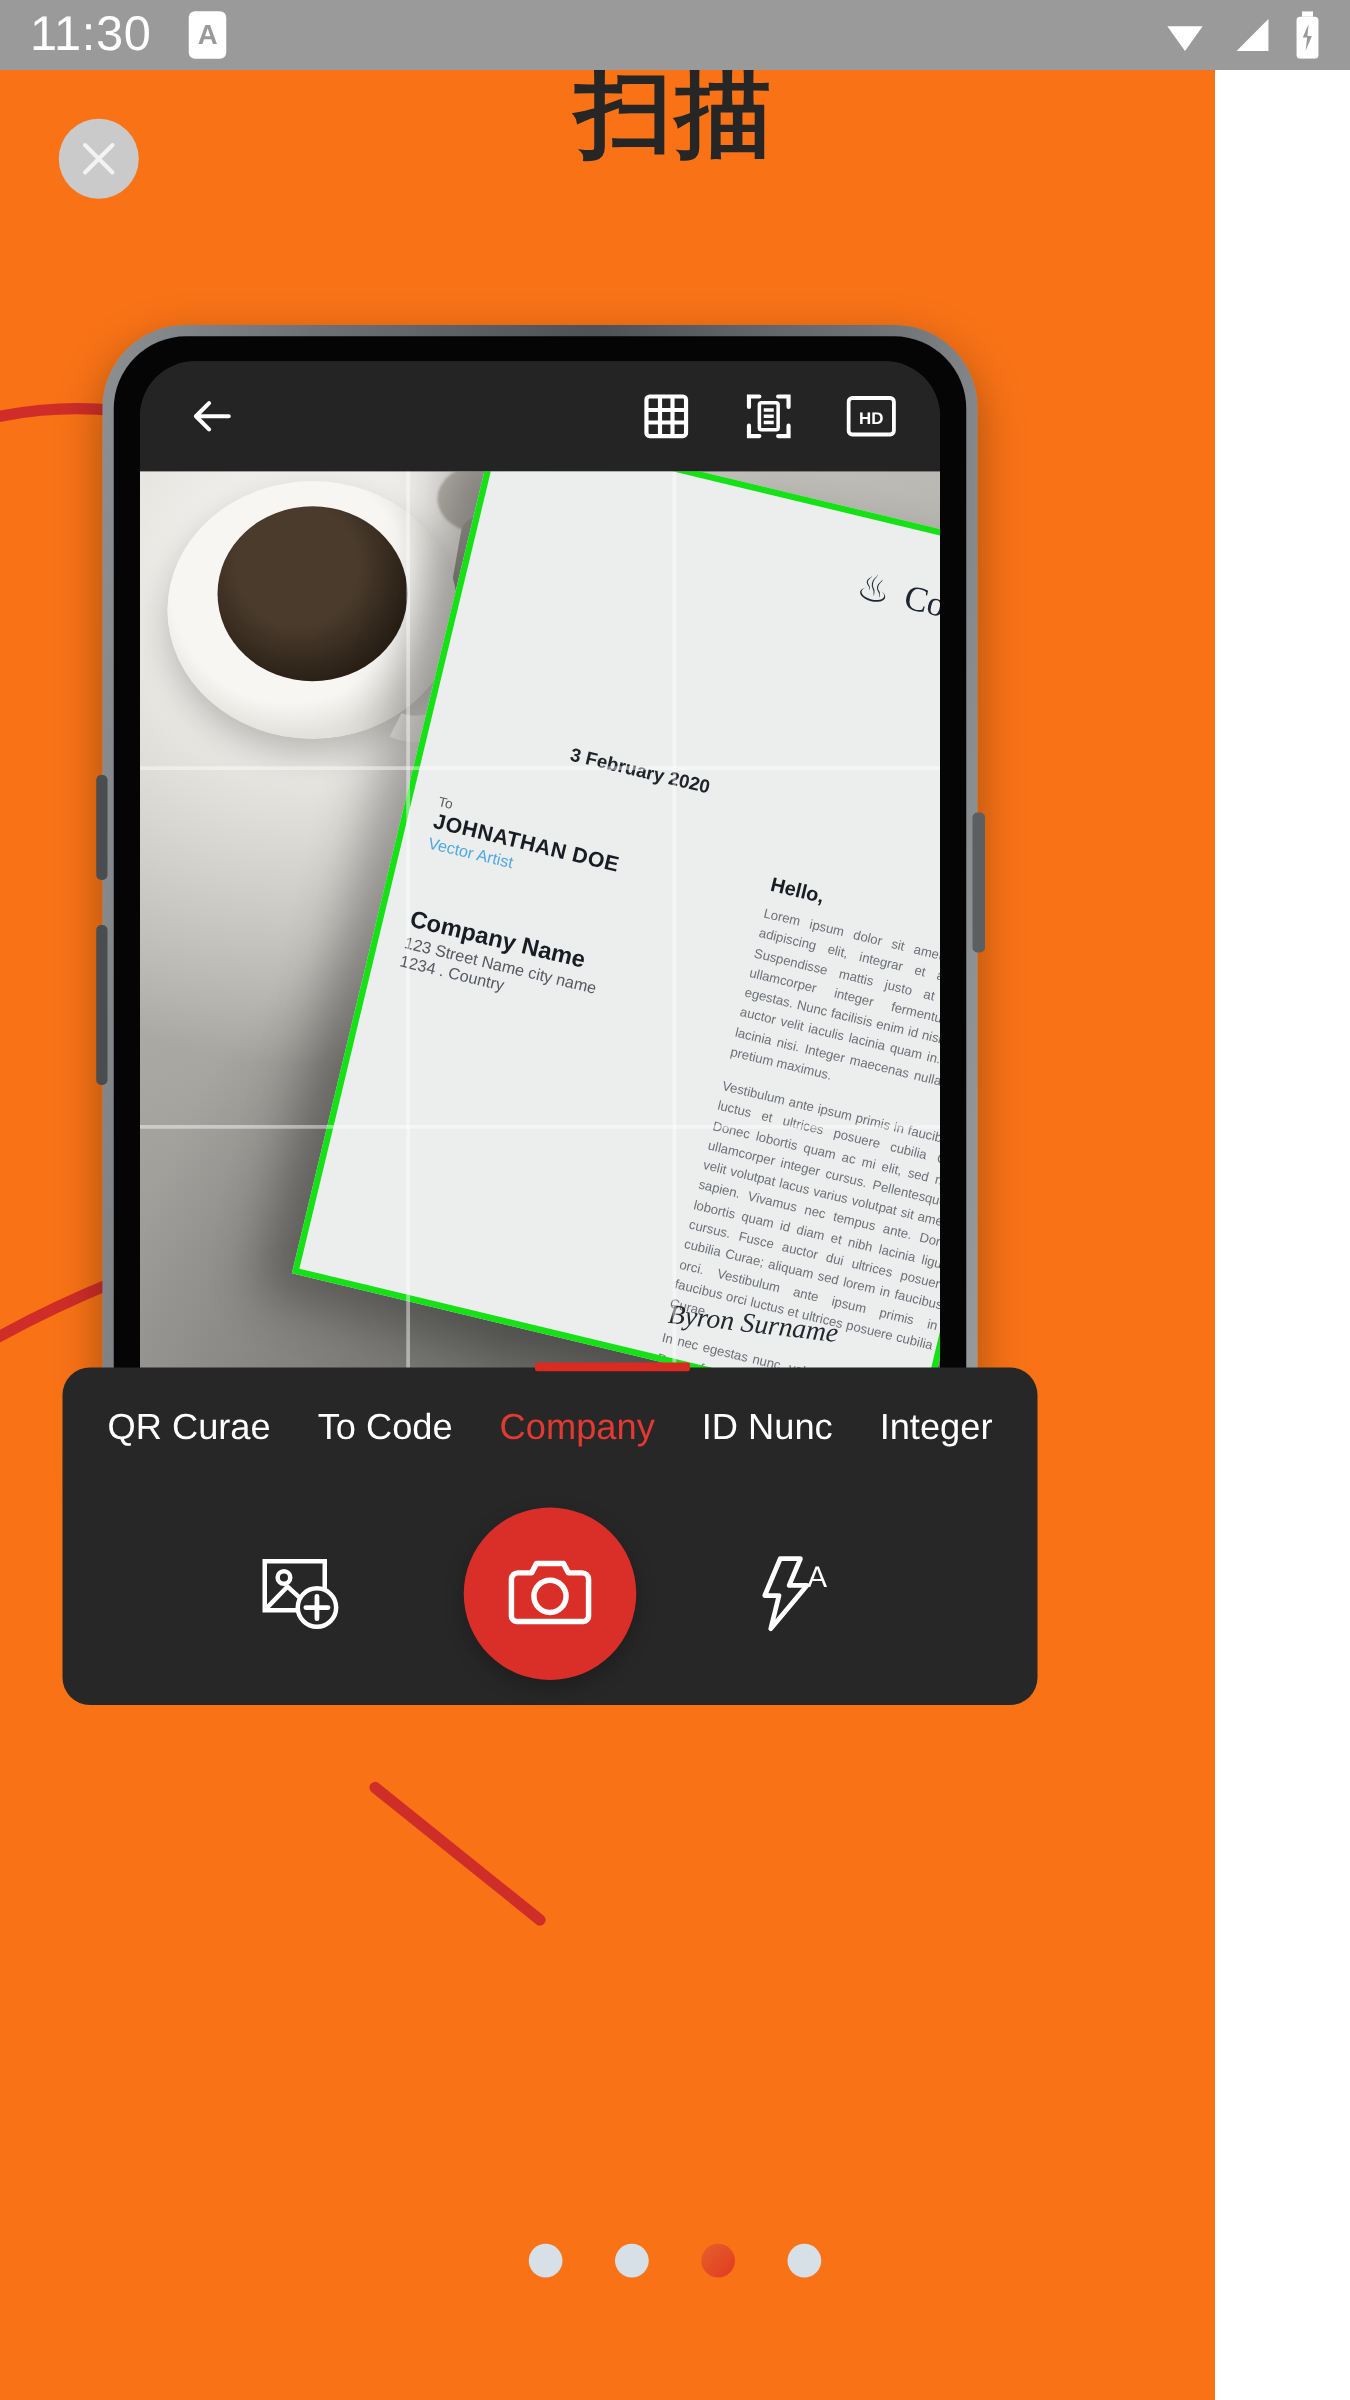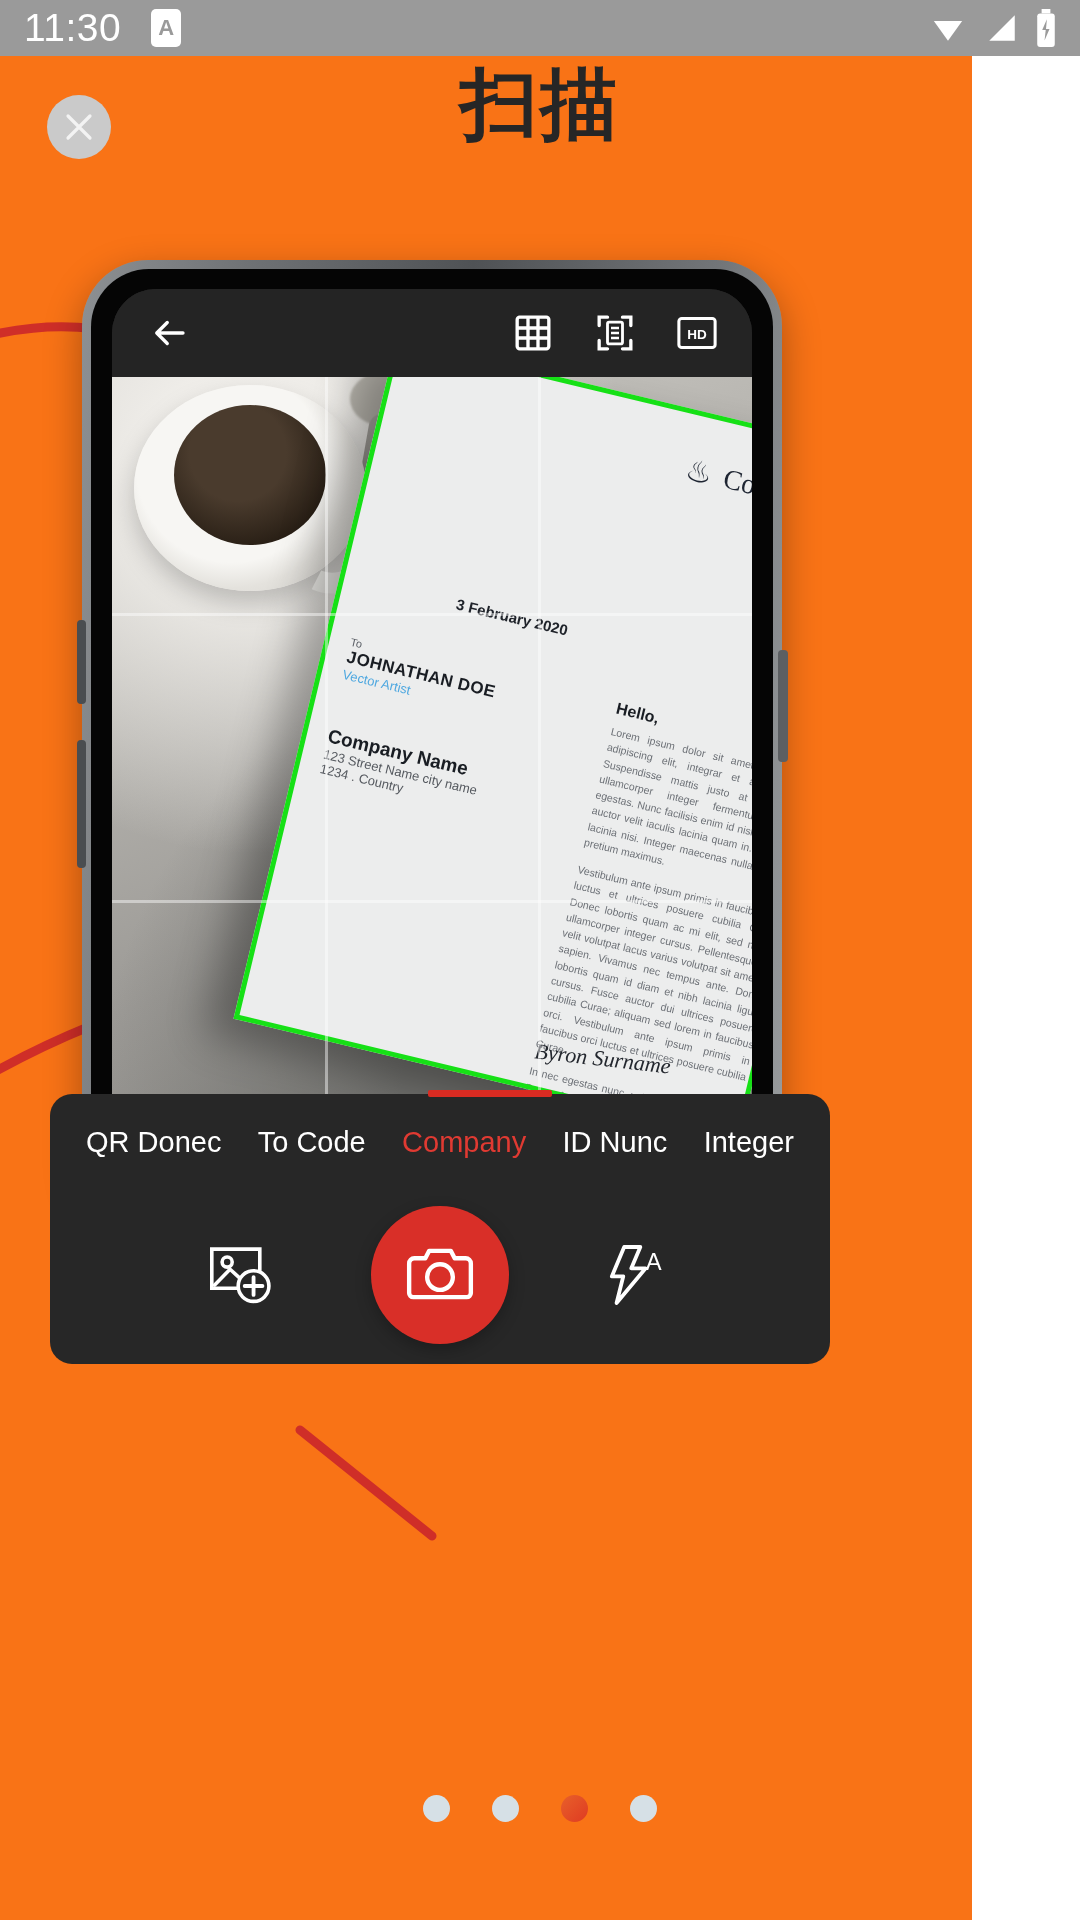--- a/index.html
+++ b/index.html
@@ -25,21 +25,21 @@
     display:flex;align-items:center;justify-content:center;
   }
   .sb-appicon span{color:#9a9a9a;font-size:22px;font-weight:bold;line-height:1;}
   .sb-right{margin-left:auto;display:flex;align-items:center;gap:14px;margin-right:22px;}
   .ic-wifi{width:44px;height:34px;}
   .ic-sig{width:36px;height:34px;}
   .ic-bat{width:24px;height:38px;}
 
   
   .headline{
-    position:absolute;left:0;top:62px;width:1080px;text-align:center;z-index:20;
+    position:absolute;left:0;top:48px;width:1080px;text-align:center;z-index:20;
     pointer-events:none;
   }
   .headline .l1{
     font-size:78px;font-weight:bold;color:#262626;line-height:1.08;
     letter-spacing:2px;
   }
   .headline .l2{
     font-size:72px;font-weight:bold;color:#262626;line-height:1.25;
     letter-spacing:2px;
   }
@@ -329,21 +329,21 @@
           <div class="grid-l gh2"></div>
         </div>
 
       </div>
     </div>
   </div>
 
   <div class="panel">
     <div class="tabs">
       <div class="tab-underline"></div>
-      <div class="tab">QR Donec</div>
+      <div class="tab">QR Curae</div>
       <div class="tab">To Code</div>
       <div class="tab active">Company</div>
       <div class="tab">ID Nunc</div>
       <div class="tab">Integer</div>
     </div>
     <div class="controls">
       <div class="ctrl-ic">
         <svg width="72" height="72" viewBox="0 0 30 30">
           <path d="M2 4.2 H22 V20.5 H2 Z" fill="none" stroke="#fff" stroke-width="1.5"></path>
           <circle cx="8.4" cy="9.6" r="2.1" fill="none" stroke="#fff" stroke-width="1.5"></circle>

